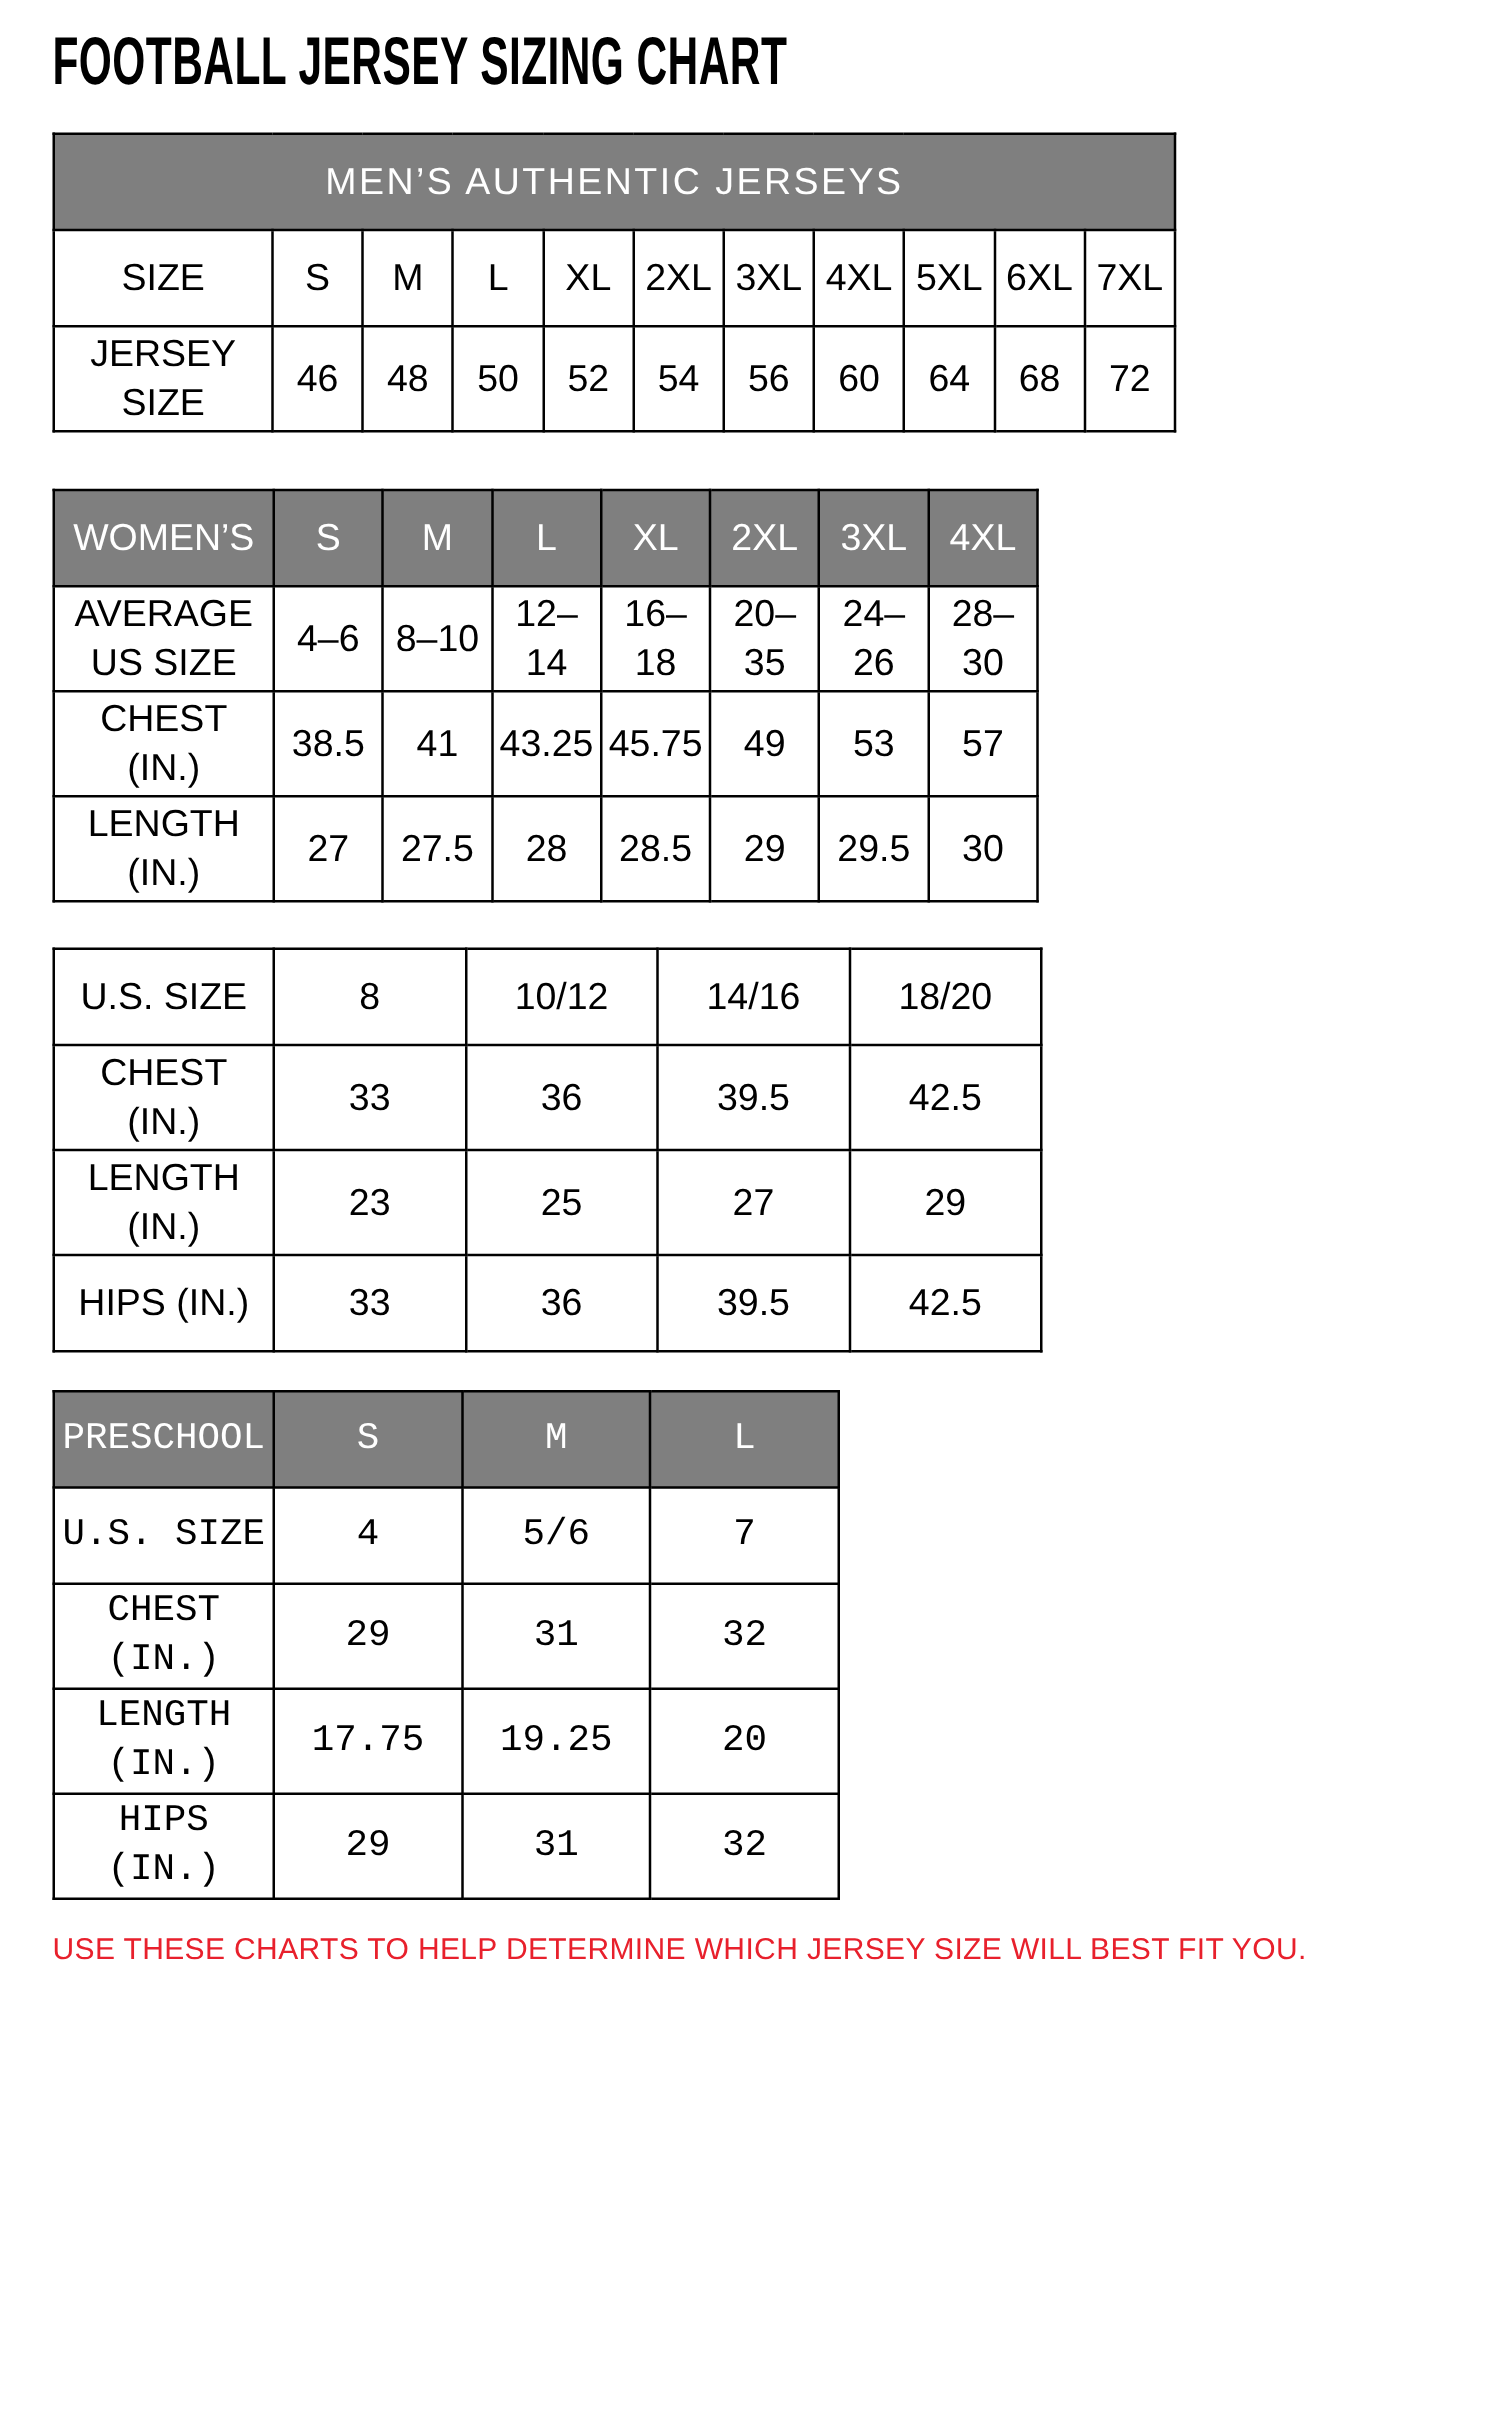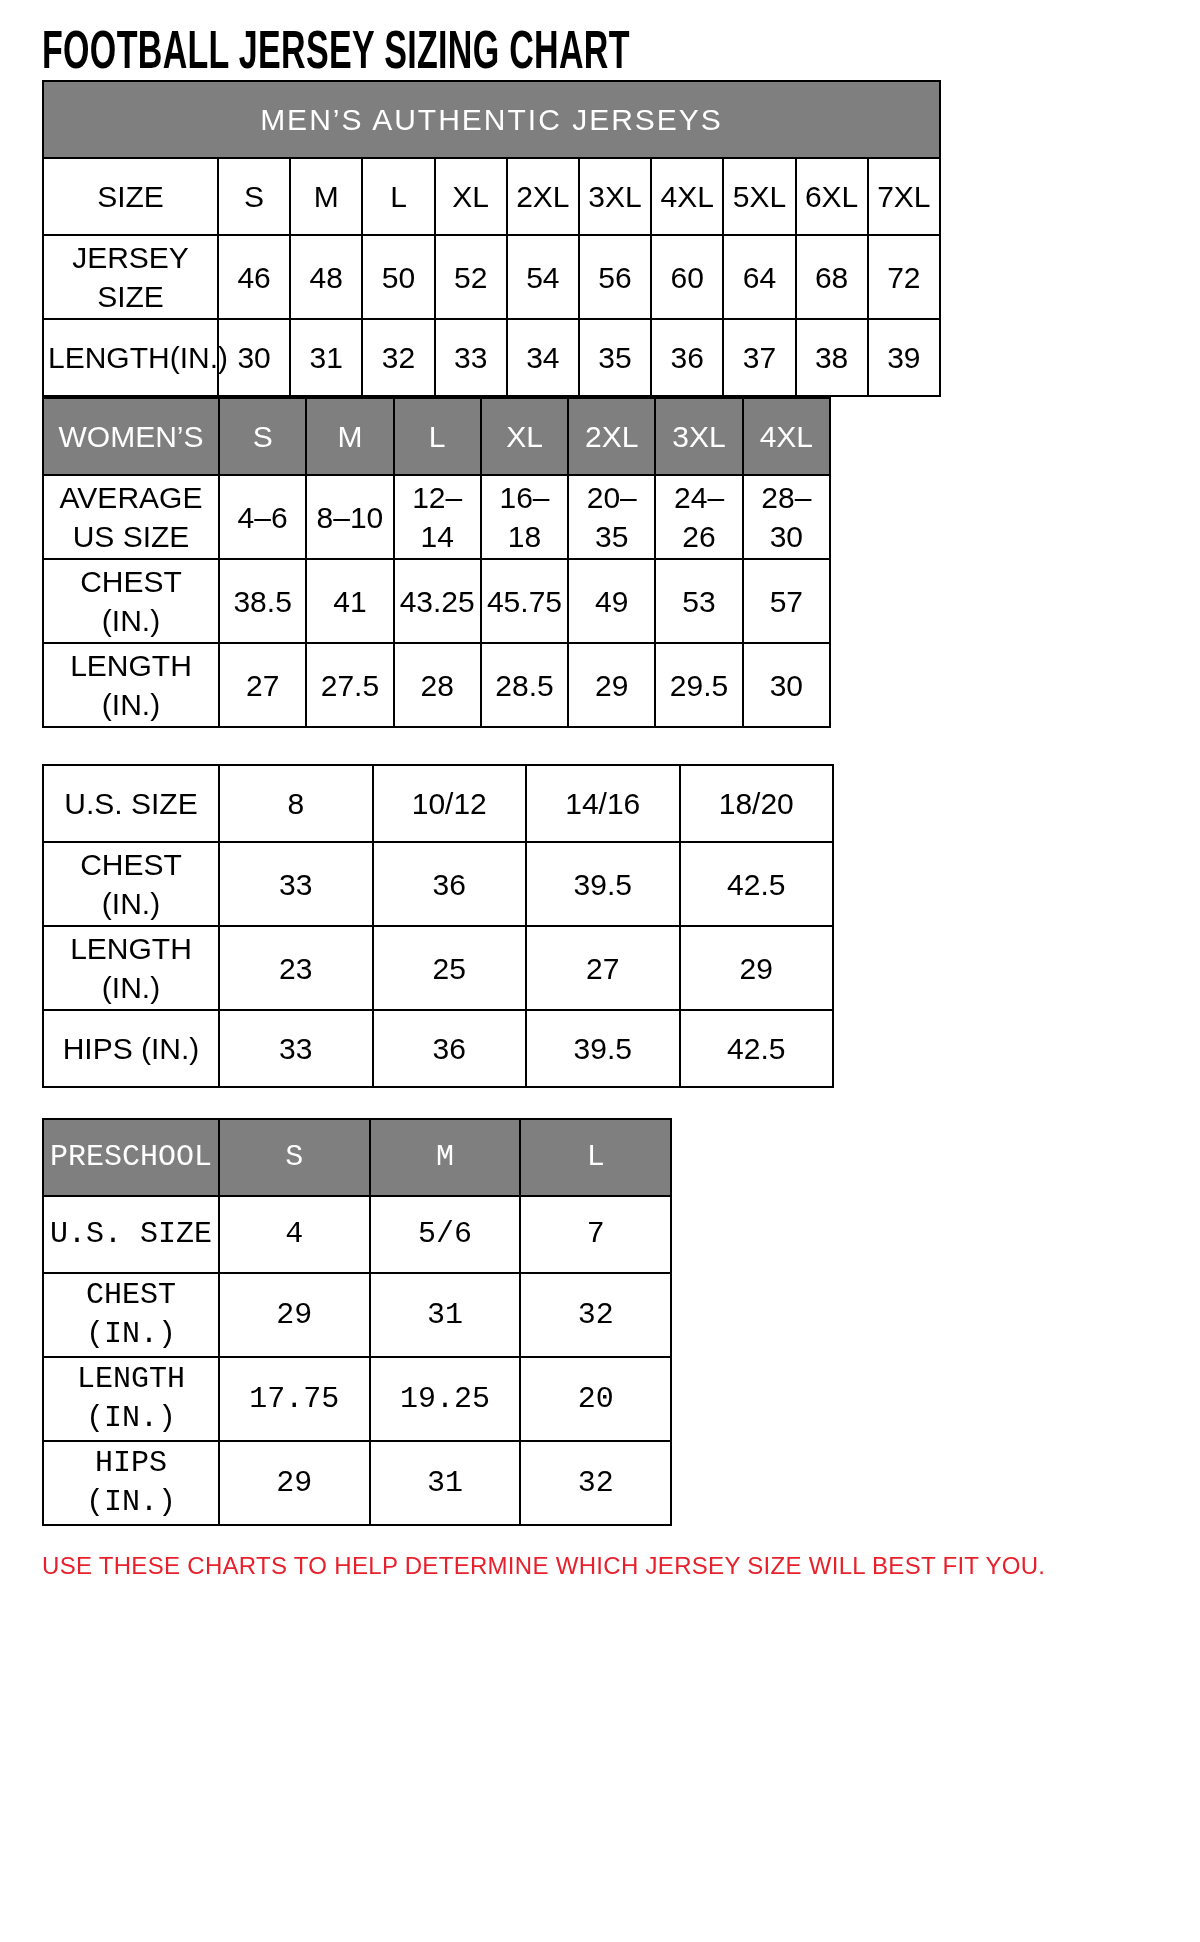--- a/index.html
+++ b/index.html
@@ -58,23 +58,23 @@
     color: var(--header-text);
   }
   td.banner {
     background: var(--gray);
     color: var(--header-text);
     font-size: 30px;
     letter-spacing: 2px;
     height: 84px;
   }
 
-  .t-mens      { width: 899px; }
+  .t-mens      { width: 899px; margin-top: 26px; }
   .t-mens col.c-label { width: 175px; }
-  .t-womens    { width: 789px; }
+  .t-womens    { width: 789px; margin-top: 45px; }
   .t-boys      { width: 792px; margin-top: 36px; }
   .t-preschool { width: 630px; margin-top: 30px; font-family: Liberation Mono, monospace; }
 
   .footer {
     margin-top: 26px;
     color: var(--red);
     font-size: 24px;
     letter-spacing: 0.3px;
     white-space: nowrap;
   }
@@ -124,33 +124,20 @@
           <td>48</td>
           <td>50</td>
           <td>52</td>
           <td>54</td>
           <td>56</td>
           <td>60</td>
           <td>64</td>
           <td>68</td>
           <td>72</td>
         </tr>
-        <tr>
-          <td class="label">LENGTH(IN.)</td>
-          <td>30</td>
-          <td>31</td>
-          <td>32</td>
-          <td>33</td>
-          <td>34</td>
-          <td>35</td>
-          <td>36</td>
-          <td>37</td>
-          <td>38</td>
-          <td>39</td>
-        </tr>
       </tbody>
     </table>
 
   <table class="size-table t-womens">
       <colgroup>
         <col class="c-label">
         <col>
         <col>
         <col>
         <col>

